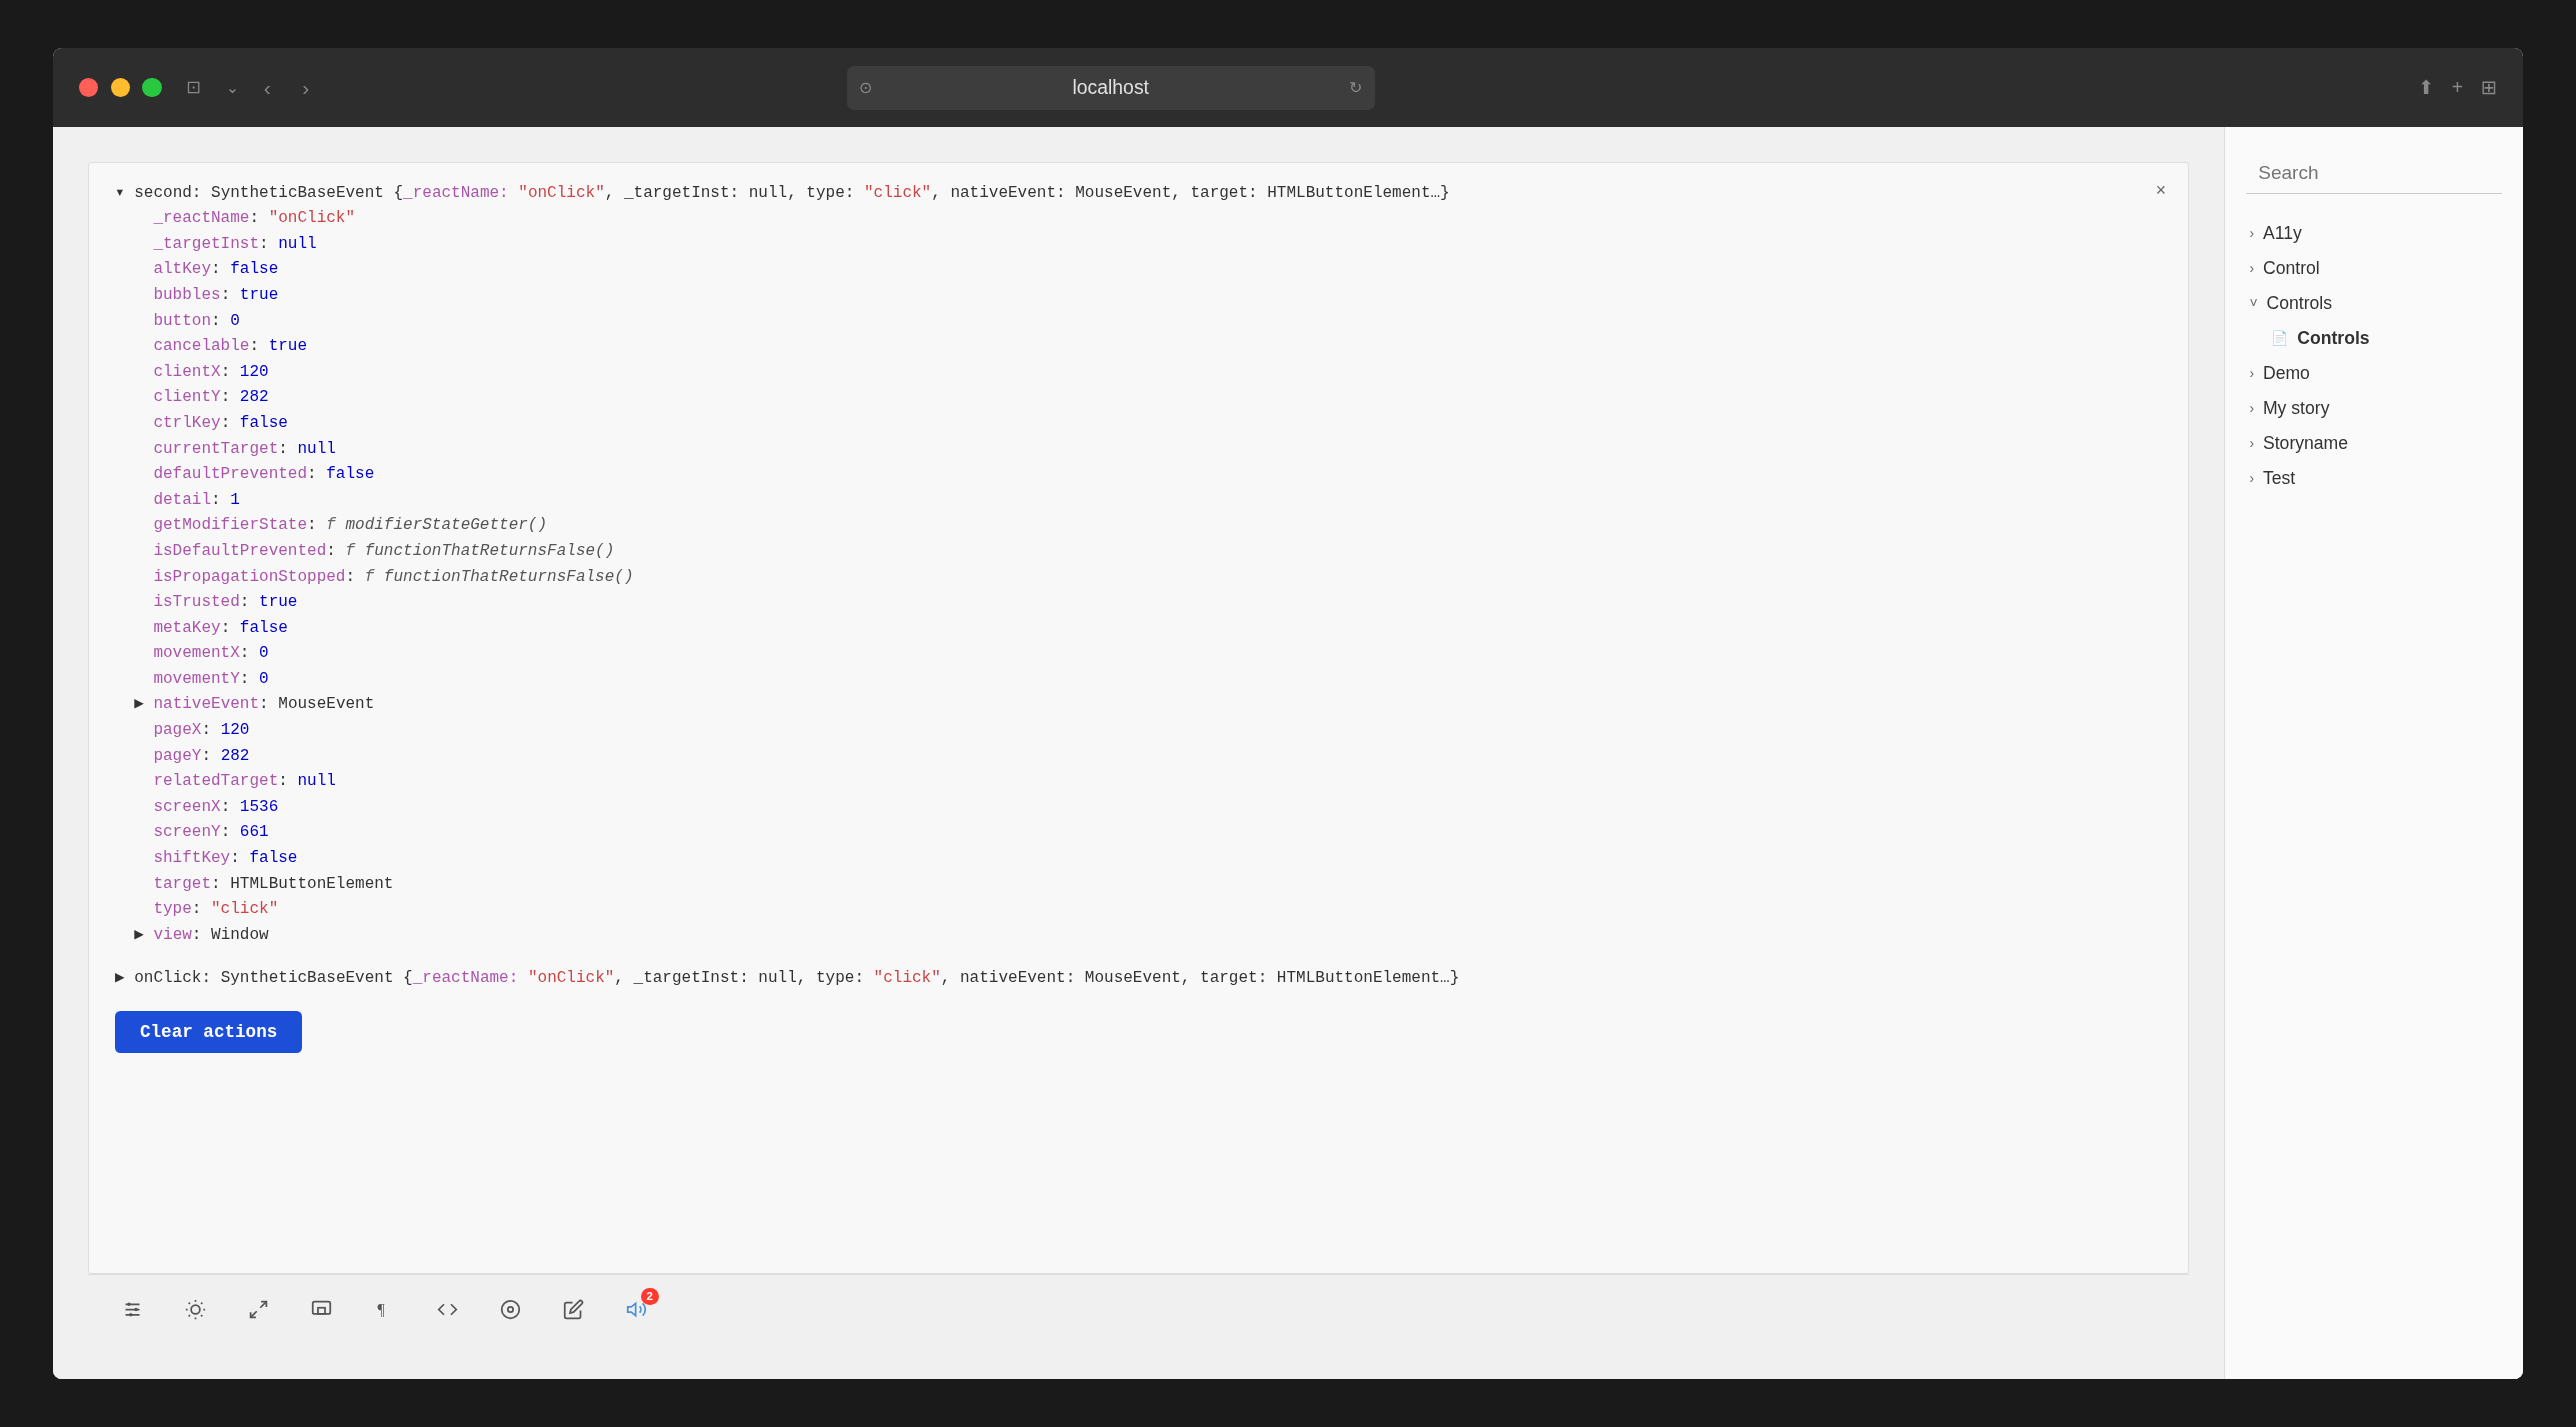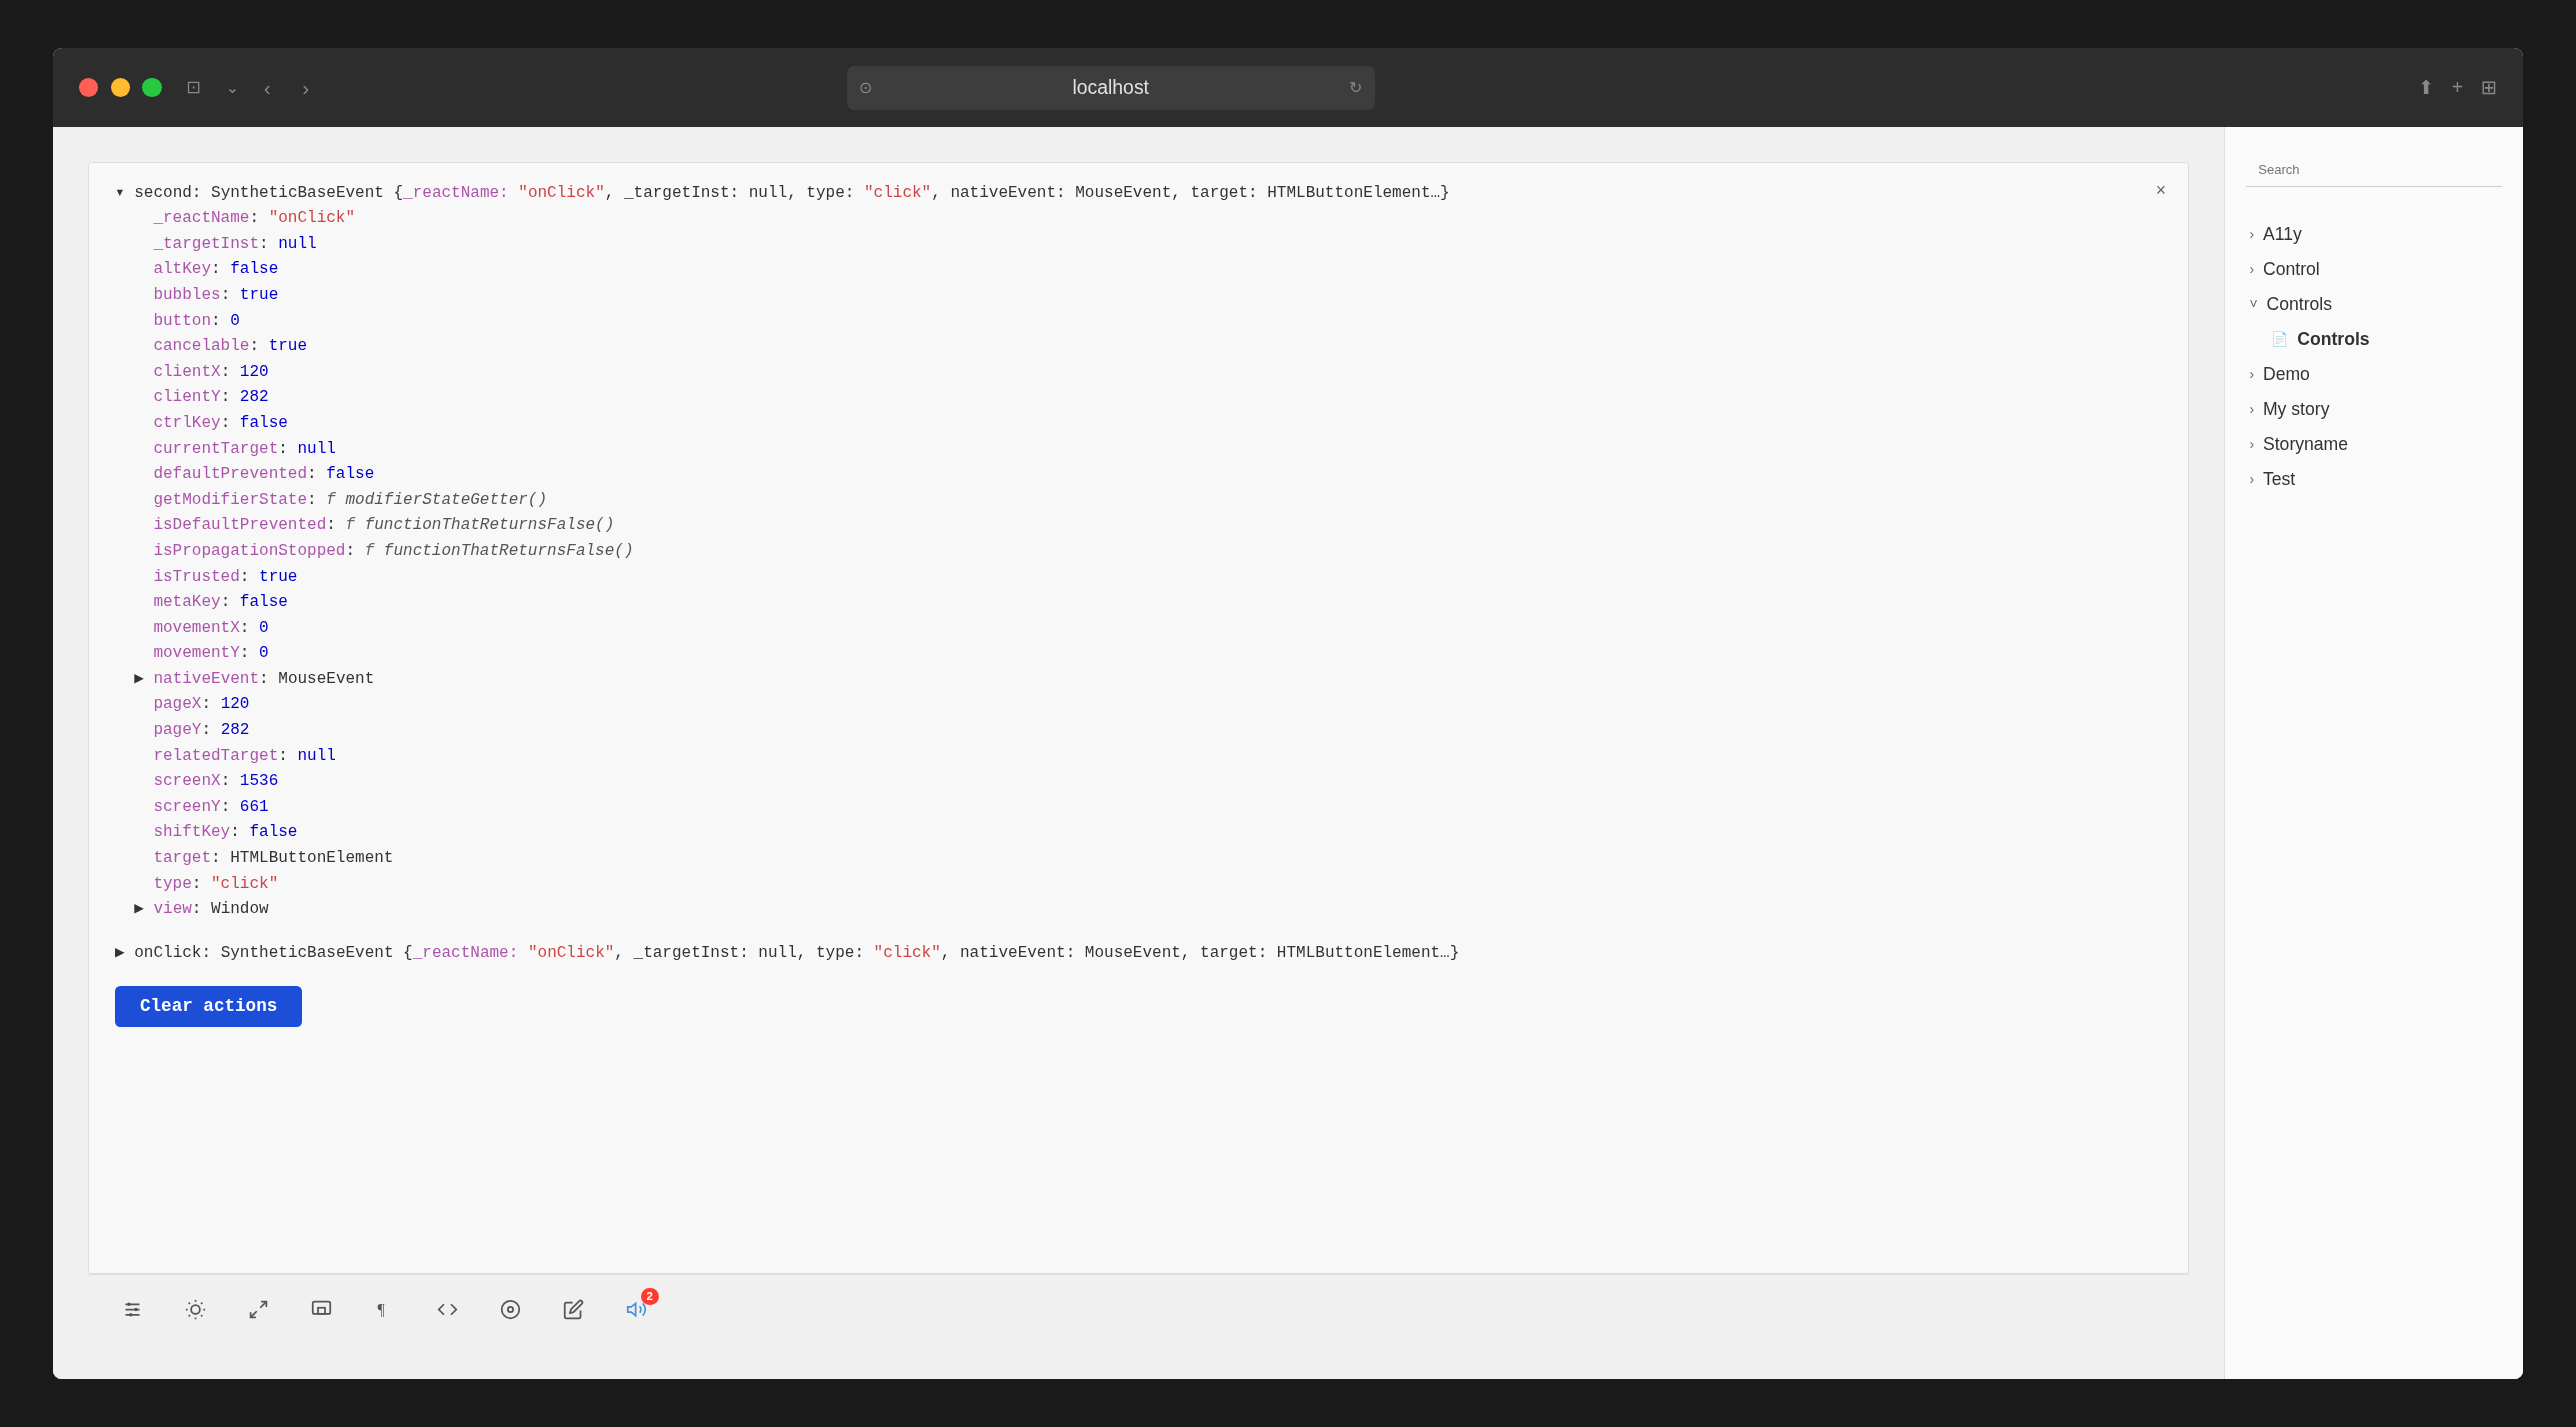--- a/index.html
+++ b/index.html
@@ -245,23 +245,23 @@
       gap: 0;
       flex-shrink: 0;
     }
 
     .search-box {
       width: 100%;
       padding: 8.8px 12.3px;
       border: none;
       border-bottom: 0.9px solid #ccc;
       background: transparent;
-      font-size: 13px;
+      font-size: 19px;
       color: #7f1d1d;
-      margin-bottom: 30px;
+      margin-bottom: 22px;
       outline: none;
     }
 
     .sidebar-item {
       display: flex;
       align-items: center;
       gap: 8.8px;
       padding: 7px 3.5px;
       font-size: 17.6px;
       color: #333;
@@ -324,20 +324,21 @@
         <div class="code-line">&nbsp;&nbsp;&nbsp;&nbsp;<span class="prop-name">_targetInst</span><span class="label">: </span><span class="value-null">null</span></div>
         <div class="code-line">&nbsp;&nbsp;&nbsp;&nbsp;<span class="prop-name">altKey</span><span class="label">: </span><span class="value-bool">false</span></div>
         <div class="code-line">&nbsp;&nbsp;&nbsp;&nbsp;<span class="prop-name">bubbles</span><span class="label">: </span><span class="value-bool">true</span></div>
         <div class="code-line">&nbsp;&nbsp;&nbsp;&nbsp;<span class="prop-name">button</span><span class="label">: </span><span class="value-num">0</span></div>
         <div class="code-line">&nbsp;&nbsp;&nbsp;&nbsp;<span class="prop-name">cancelable</span><span class="label">: </span><span class="value-bool">true</span></div>
         <div class="code-line">&nbsp;&nbsp;&nbsp;&nbsp;<span class="prop-name">clientX</span><span class="label">: </span><span class="value-num">120</span></div>
         <div class="code-line">&nbsp;&nbsp;&nbsp;&nbsp;<span class="prop-name">clientY</span><span class="label">: </span><span class="value-num">282</span></div>
         <div class="code-line">&nbsp;&nbsp;&nbsp;&nbsp;<span class="prop-name">ctrlKey</span><span class="label">: </span><span class="value-bool">false</span></div>
         <div class="code-line">&nbsp;&nbsp;&nbsp;&nbsp;<span class="prop-name">currentTarget</span><span class="label">: </span><span class="value-null">null</span></div>
         <div class="code-line">&nbsp;&nbsp;&nbsp;&nbsp;<span class="prop-name">defaultPrevented</span><span class="label">: </span><span class="value-bool">false</span></div>
+        <div class="code-line">&nbsp;&nbsp;&nbsp;&nbsp;<span class="prop-name">detail</span><span class="label">: </span><span class="value-num">1</span></div>
         <div class="code-line">&nbsp;&nbsp;&nbsp;&nbsp;<span class="prop-name">getModifierState</span><span class="label">: </span><span class="value-func">f </span><span class="value-func-name">modifierStateGetter()</span></div>
         <div class="code-line">&nbsp;&nbsp;&nbsp;&nbsp;<span class="prop-name">isDefaultPrevented</span><span class="label">: </span><span class="value-func">f </span><span class="value-func-name">functionThatReturnsFalse()</span></div>
         <div class="code-line">&nbsp;&nbsp;&nbsp;&nbsp;<span class="prop-name">isPropagationStopped</span><span class="label">: </span><span class="value-func">f </span><span class="value-func-name">functionThatReturnsFalse()</span></div>
         <div class="code-line">&nbsp;&nbsp;&nbsp;&nbsp;<span class="prop-name">isTrusted</span><span class="label">: </span><span class="value-bool">true</span></div>
         <div class="code-line">&nbsp;&nbsp;&nbsp;&nbsp;<span class="prop-name">metaKey</span><span class="label">: </span><span class="value-bool">false</span></div>
         <div class="code-line">&nbsp;&nbsp;&nbsp;&nbsp;<span class="prop-name">movementX</span><span class="label">: </span><span class="value-num">0</span></div>
         <div class="code-line">&nbsp;&nbsp;&nbsp;&nbsp;<span class="prop-name">movementY</span><span class="label">: </span><span class="value-num">0</span></div>
         <div class="code-line">&nbsp;&nbsp;<span class="collapse-arrow">▶</span>&nbsp;<span class="prop-name">nativeEvent</span><span class="label">: MouseEvent</span></div>
         <div class="code-line">&nbsp;&nbsp;&nbsp;&nbsp;<span class="prop-name">pageX</span><span class="label">: </span><span class="value-num">120</span></div>
         <div class="code-line">&nbsp;&nbsp;&nbsp;&nbsp;<span class="prop-name">pageY</span><span class="label">: </span><span class="value-num">282</span></div>

